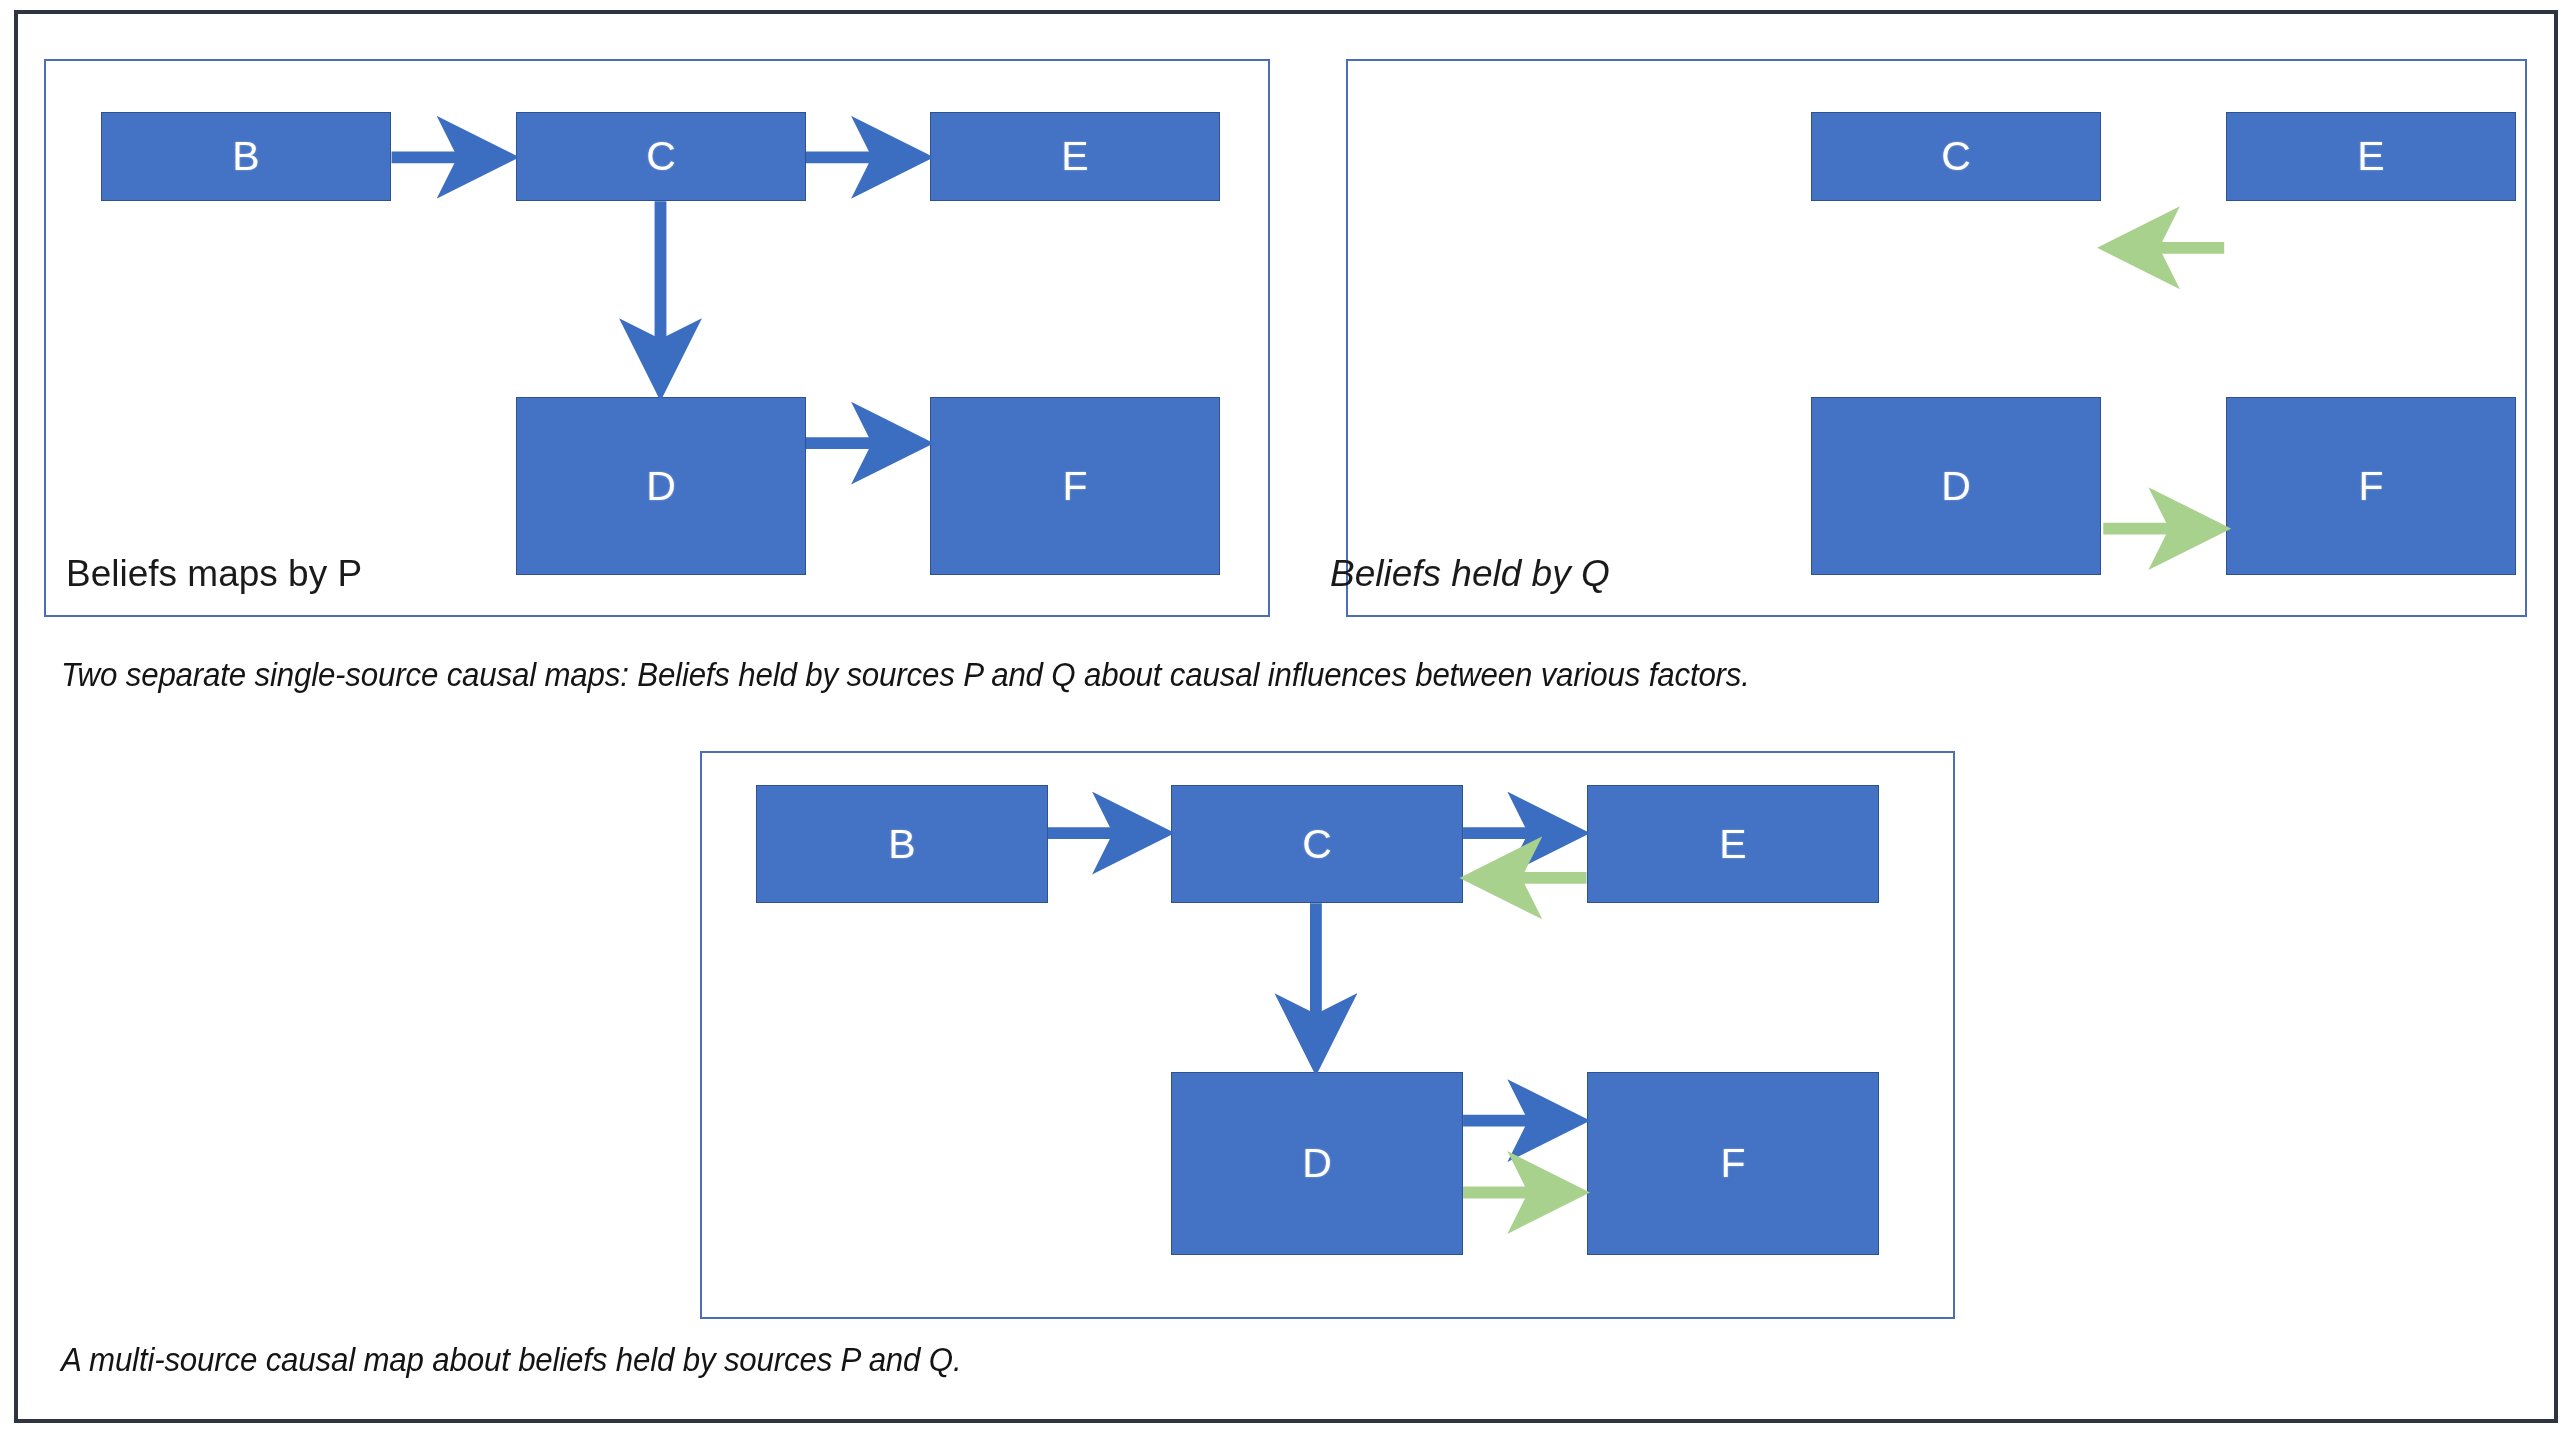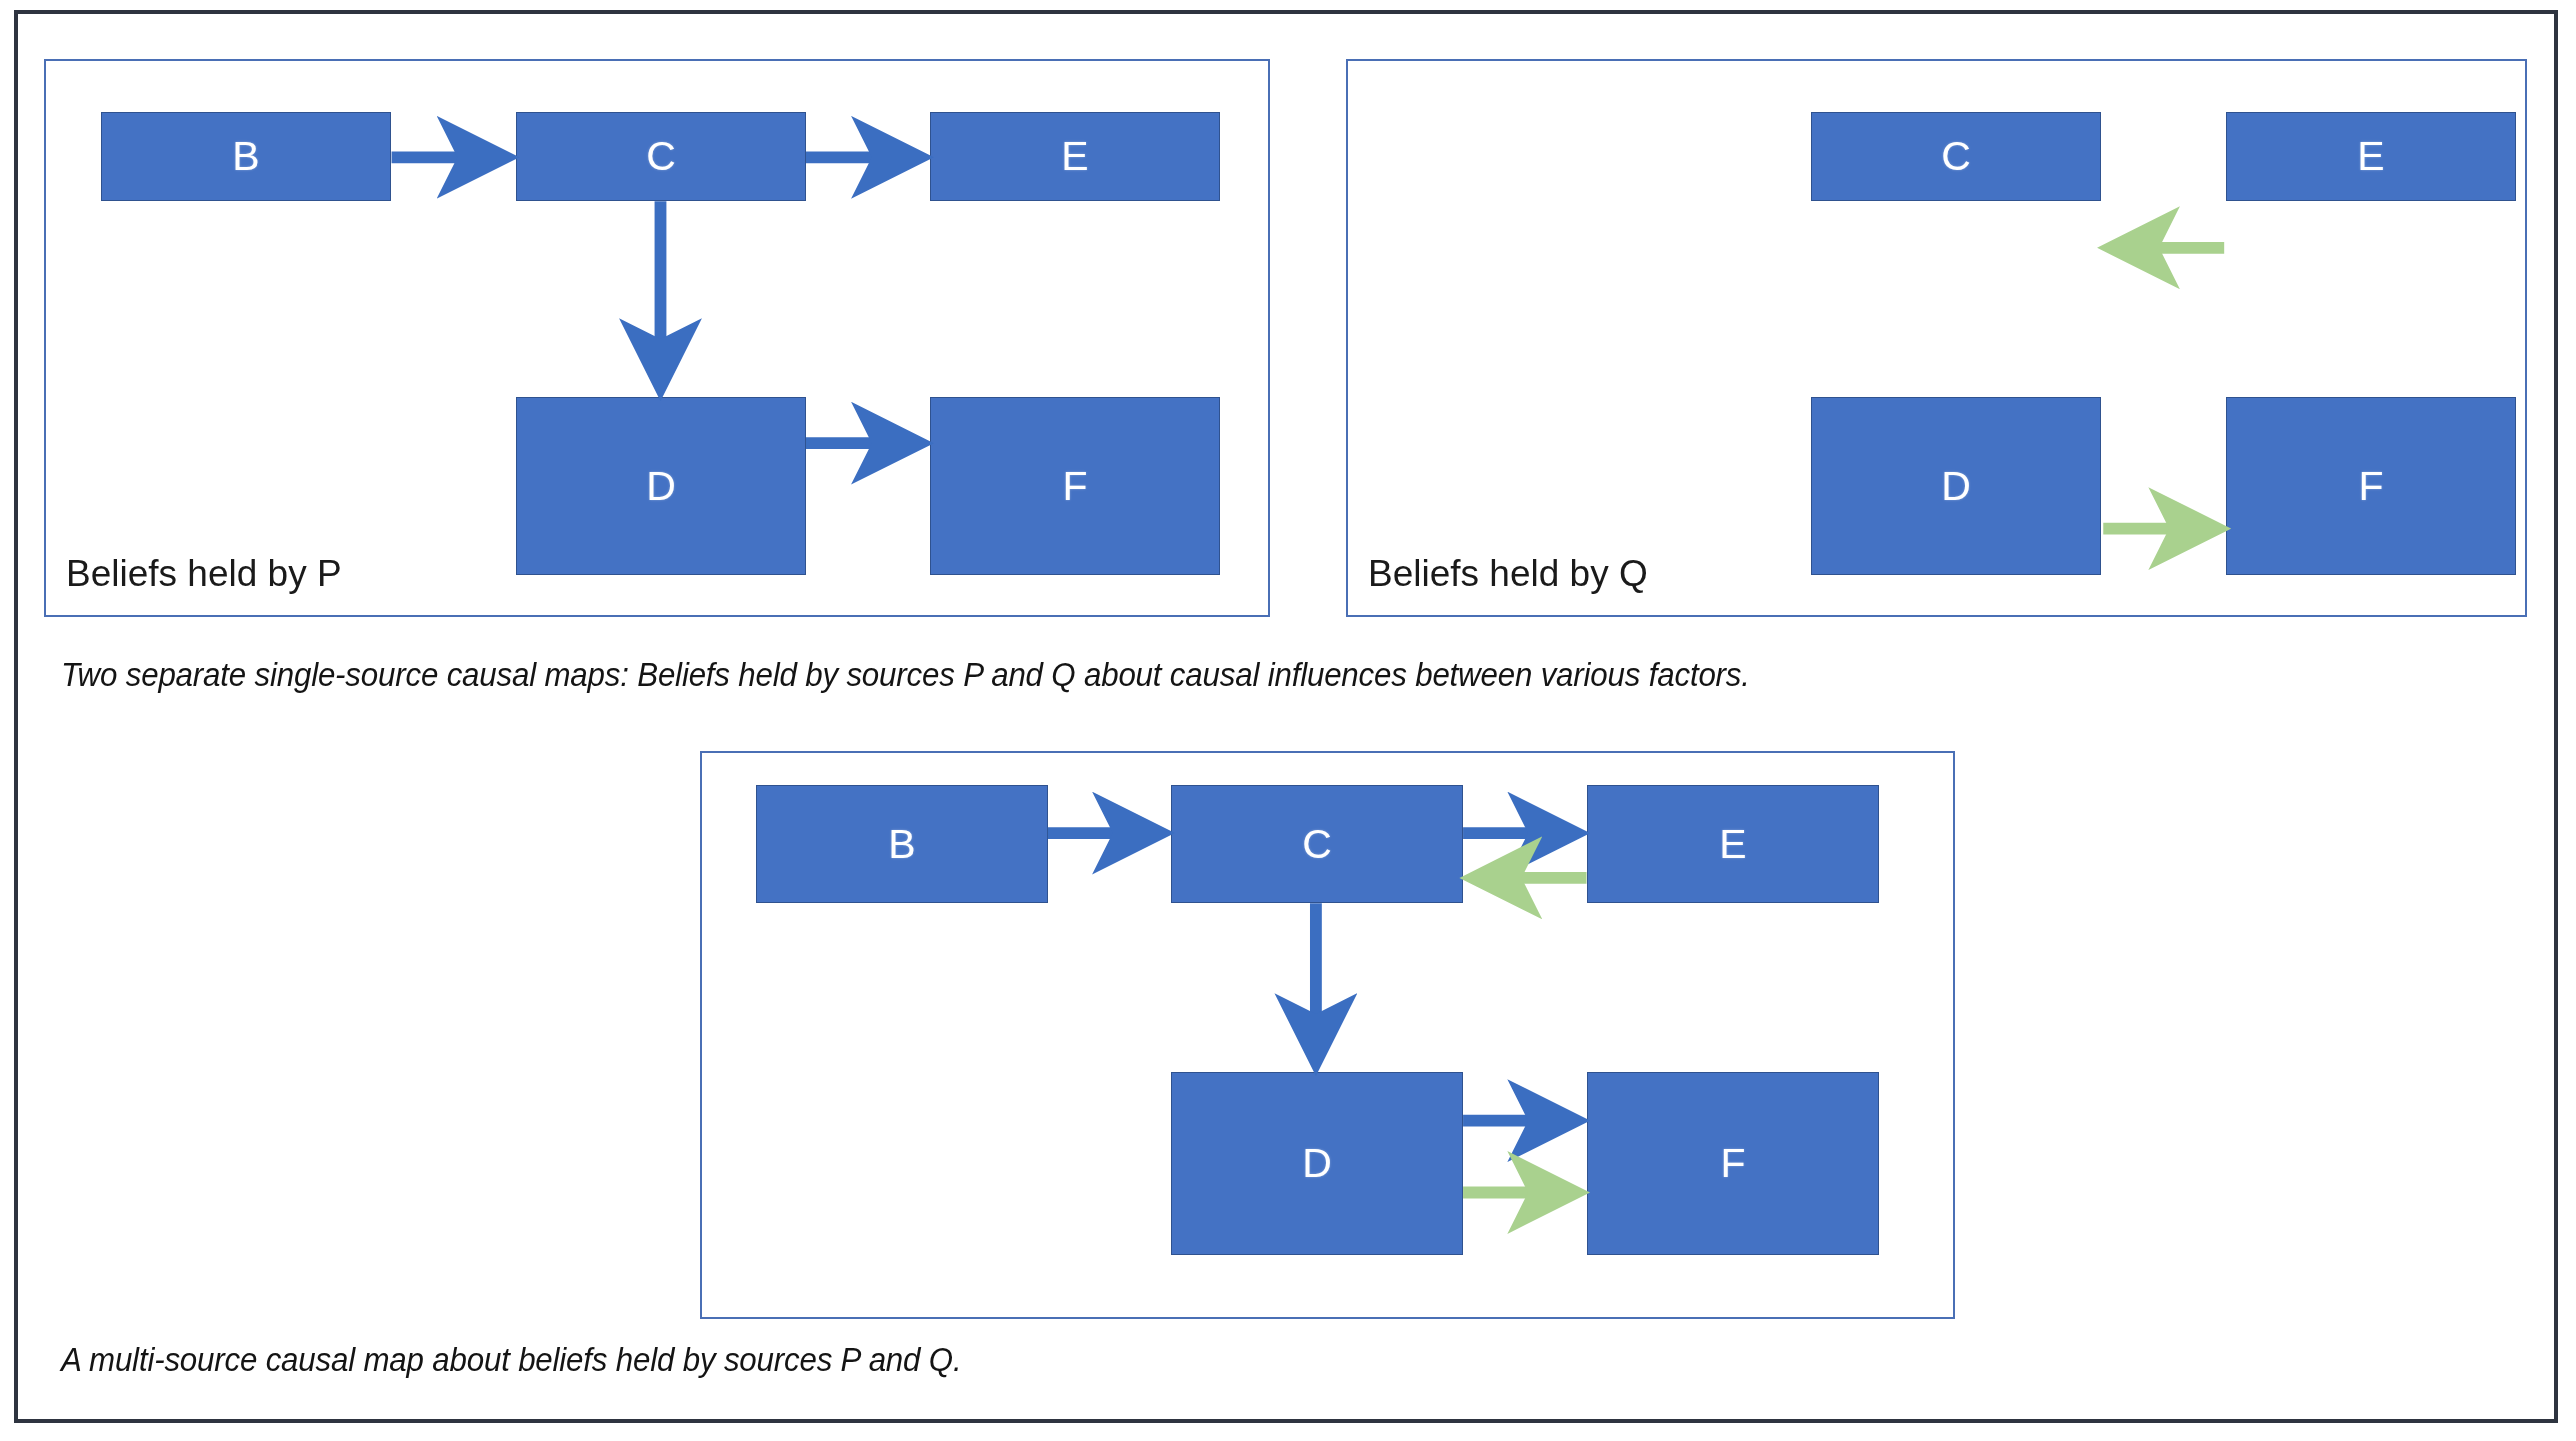--- a/index.html
+++ b/index.html
@@ -43,21 +43,21 @@
 
   .panel-label {
     position: absolute;
     font-size: 37px;
     color: #1a1a1a;
     font-family: "Liberation Sans", sans-serif;
     white-space: nowrap;
     line-height: 1;
   }
   #label-p  { left: 66px;  top: 555px; }
-  #label-q  { left: 1368px; top: 555px; }
+  #label-q  { left: 1330px; top: 555px; font-style: italic; }
 
   
   .node {
     position: absolute;
     background: #4472c4;
     border: 1.7px solid #2f528f;
     box-sizing: border-box;
     color: #ffffff;
     font-size: 41px;
     font-family: "Liberation Sans", sans-serif;
@@ -100,21 +100,21 @@
   <div class="outer-frame"></div>
 
   <div class="panel" id="panel-p"></div>
 
   <div class="node" style="left:101px; top:112px; width:290px; height:89px;">B</div>
   <div class="node" style="left:516px; top:112px; width:290px; height:89px;">C</div>
   <div class="node" style="left:930px; top:112px; width:290px; height:89px;">E</div>
   <div class="node" style="left:516px; top:397px; width:290px; height:178px;">D</div>
   <div class="node" style="left:930px; top:397px; width:290px; height:178px;">F</div>
 
-  <div class="panel-label" id="label-p">Beliefs held by P</div>
+  <div class="panel-label" id="label-p">Beliefs maps by P</div>
 
   <div class="panel" id="panel-q"></div>
 
   <div class="node" style="left:1811px; top:112px; width:290px; height:89px;">C</div>
   <div class="node" style="left:2226px; top:112px; width:290px; height:89px;">E</div>
   <div class="node" style="left:1811px; top:397px; width:290px; height:178px;">D</div>
   <div class="node" style="left:2226px; top:397px; width:290px; height:178px;">F</div>
 
   <div class="panel-label" id="label-q">Beliefs held by Q</div>
 

